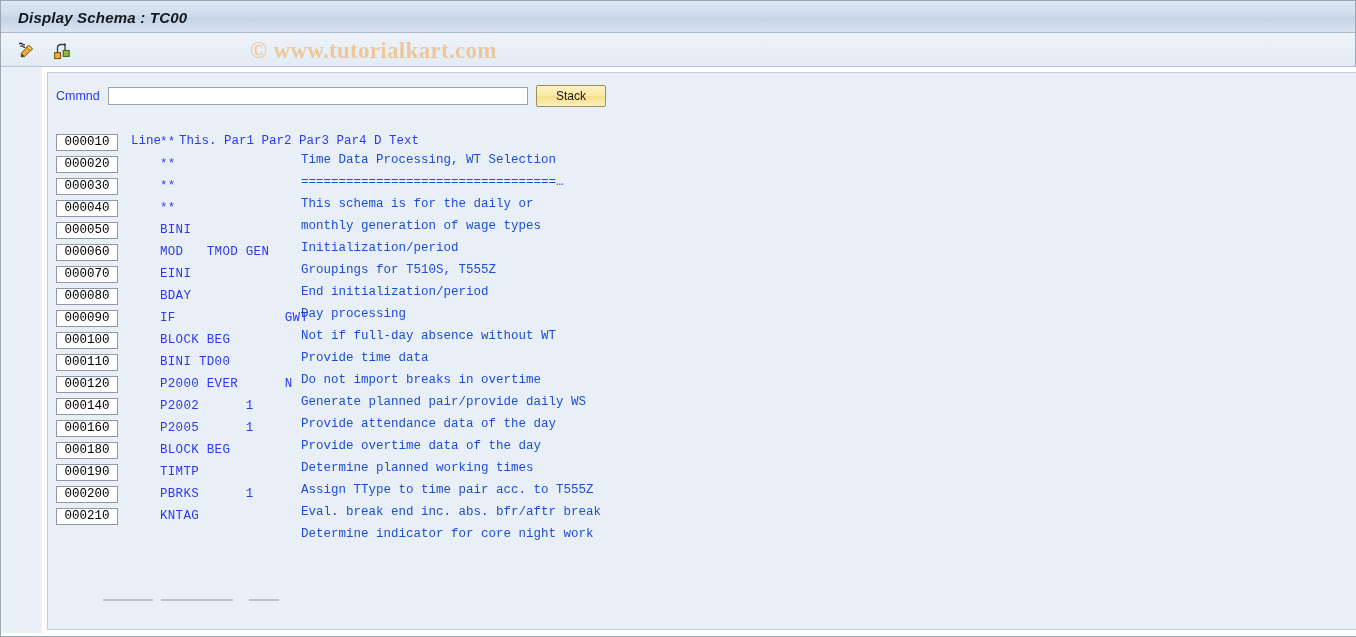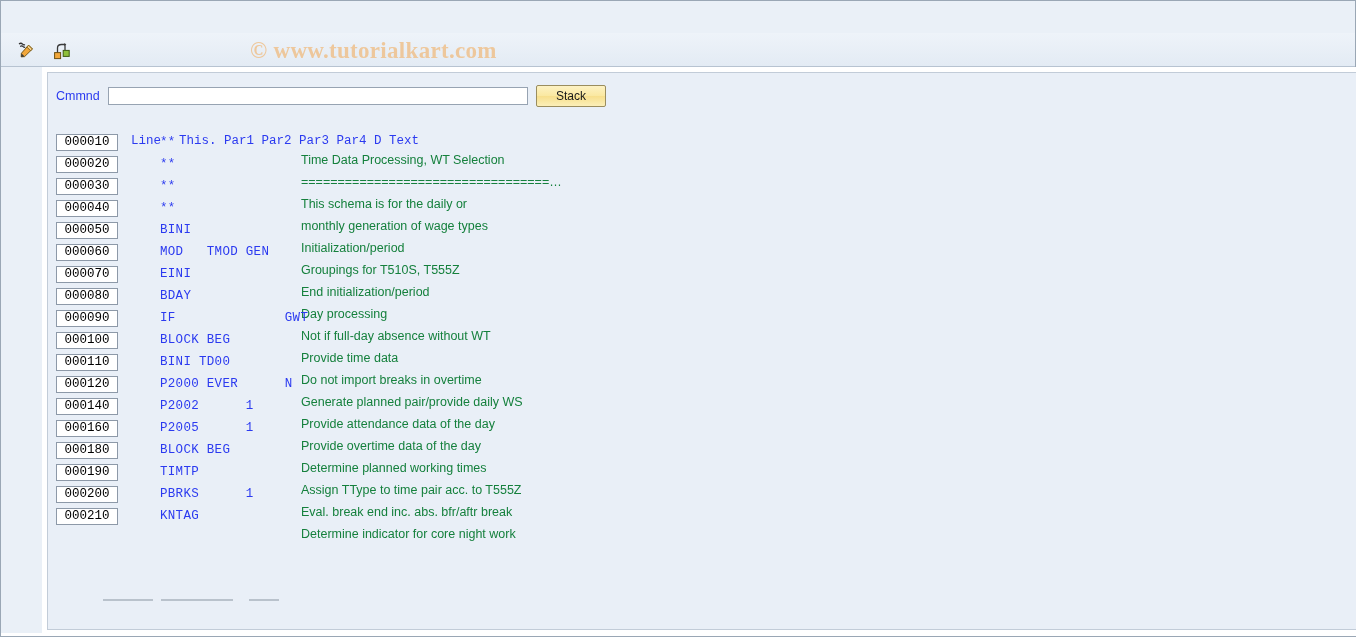--- a/index.html
+++ b/index.html
@@ -155,22 +155,22 @@
     margin-left:6px;
     color:#2b3af0;
     font-family:"Liberation Mono", monospace;
     font-size:12.5px;
     white-space:pre;
     letter-spacing:0.3px;
   }
   .textcell{
     position:absolute;
     left:253px;
-    color:#15803d;
-    font-family:Liberation Sans, sans-serif;
+    color:#1d4ed8;
+    font-family:Liberation Mono, monospace;
     font-size:12.5px;
     white-space:pre;
   }
   .rowwrap{position:relative;height:22px;}
 
   
   .footer-rules{
     position:absolute;left:55px;bottom:28px;
     display:flex;gap:8px;align-items:center;
   }
@@ -226,20 +226,25 @@
     position:absolute;left:1px;bottom:1px;width:1354px;height:3px;
     background:#ffffff;
   }
 </style>
 </head>
 <body>
 
 <div id="app">
   <div class="win-frame"></div>
 
+  <div class="titlebar">
+    <div class="titlebar-inner">
+      <span class="title-text">Display Schema : TC00</span>
+    </div>
+  </div>
 
   <div class="toolbar">
     <div class="tb-icons">
       <div class="tb-btn">
         <svg width="20" height="20" viewBox="0 0 20 20" aria-hidden="true">
           <path d="M3 4 q2 -1.6 3.6 0.2 q1.1 1.2 2.3 0.3" stroke="#2f2f2f" stroke-width="1.2" fill="none"></path>
           <path d="M4.2 6.4 q1.7 -1.2 3 0.3 q1 1.1 2 0.4" stroke="#2f2f2f" stroke-width="1.2" fill="none"></path>
           <path d="M12.6 5.2 L16.4 9.0 L8.6 16.6 L5.2 16.9 L5.4 13.3 Z" fill="#f2a73b" stroke="#7a5a12" stroke-width="1"></path>
           <path d="M12.6 5.2 L16.4 9.0 L14.6 10.8 L10.8 7.0 Z" fill="#f7d08a" stroke="#7a5a12" stroke-width="0.9"></path>
           <path d="M5.4 13.3 L8.6 16.6 L5.2 16.9 Z" fill="#3b3b3b"></path>

